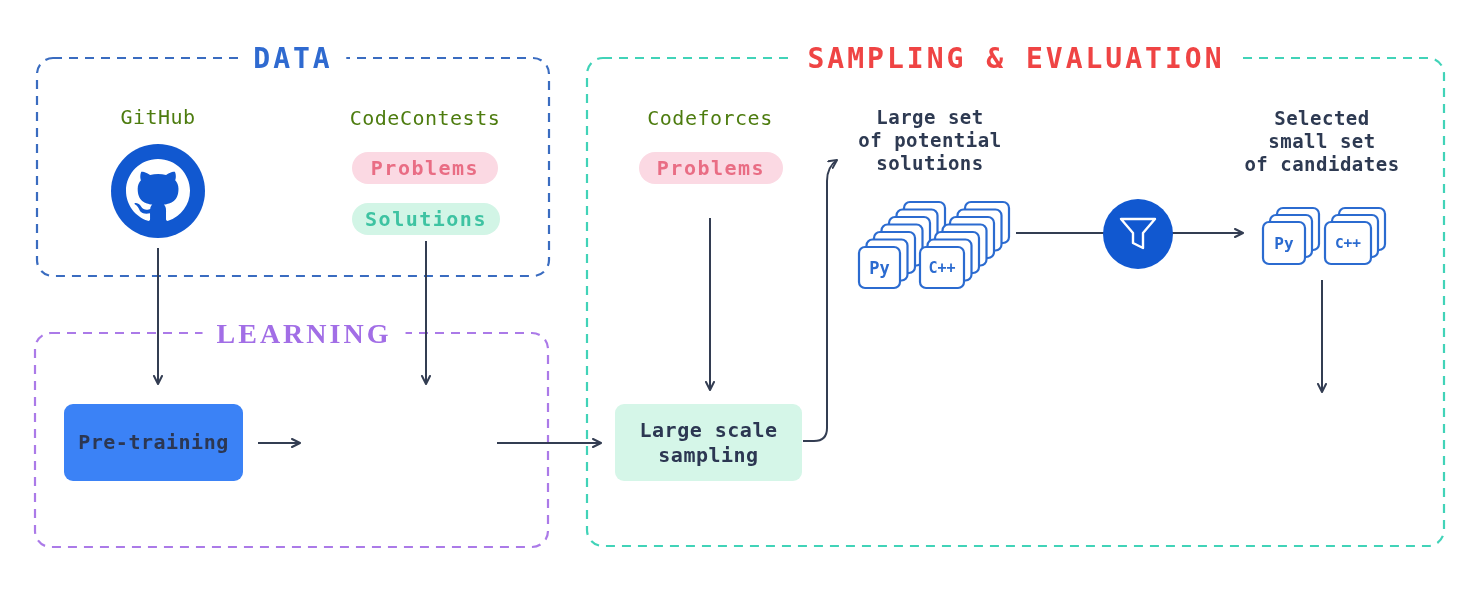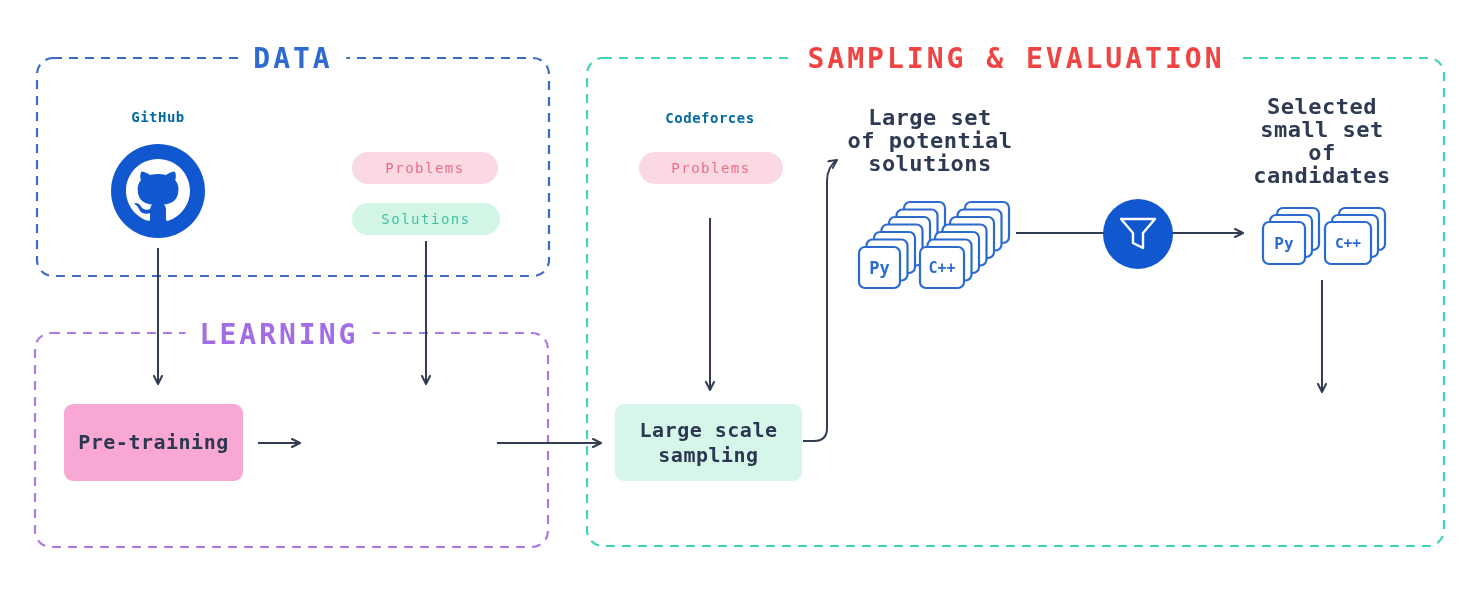--- a/index.html
+++ b/index.html
@@ -14,45 +14,45 @@
     position:absolute; transform:translate(-50%,-50%);
     background:#ffffff; padding:0 14px; white-space:nowrap;
     font-size:28px; font-weight:700; letter-spacing:3px;
   }
   .gtitle.blue   { color:#2f6ad0; }
   .gtitle.purple { color:#a26ee6; }
   .gtitle.teal   { color:#ef4444; }
 
   .label {
     position:absolute; transform:translate(-50%,-50%);
-    color:#0369a1; font-size:14px; font-weight:700;
+    color:#4d7c0f; font-size:20px; font-weight:400;
     white-space:nowrap; letter-spacing:0.5px;
   }
   .mlabel {
     position:absolute; transform:translate(-50%,-50%);
-    color:#2e3a52; font-size:22px; font-weight:600;
+    color:#2e3a52; font-size:19px; font-weight:600;
     white-space:pre-line; text-align:center; line-height:23px;
     letter-spacing:0.5px;
   }
   .badge {
     position:absolute; transform:translate(-50%,-50%);
     border-radius:17px; display:flex; align-items:center; justify-content:center;
-    font-size:14px; font-weight:400; letter-spacing:1.5px; white-space:nowrap;
+    font-size:20px; font-weight:700; letter-spacing:1.5px; white-space:nowrap;
   }
   .badge.pink  { background:#fbd9e3; color:#e96d84; }
   .badge.mintb { background:#d2f5e6; color:#3ec3a2; }
 
   .nodebox {
     position:absolute; border-radius:9px;
     display:flex; align-items:center; justify-content:center;
     color:#2c3752; font-size:20px; font-weight:600;
     white-space:pre-line; text-align:center; line-height:25px;
     letter-spacing:0.5px;
   }
-  .nodebox.lav  { background:#f9a8d4; }
+  .nodebox.lav  { background:#3b82f6; }
   .nodebox.mint { background:#d5f6e8; }
 </style>
 </head>
 <body>
 
 <div class="stage">
 
   <svg class="layer" width="1483" height="591" viewBox="0 0 1483 591">
     <defs>
       <marker id="ah" markerWidth="14" markerHeight="14" refX="9" refY="5" orient="auto" markerUnits="userSpaceOnUse">
@@ -114,24 +114,25 @@
     <g fill="#ffffff" stroke="#2b6bd0" stroke-width="2.2">
       <rect x="1339" y="208" width="46" height="42" rx="6"></rect>
       <rect x="1332" y="215" width="46" height="42" rx="6"></rect>
       <rect x="1325" y="222" width="46" height="42" rx="6"></rect>
     </g>
     <text x="1284" y="249" text-anchor="middle" font-size="16" font-weight="600" fill="#2b6bd0">Py</text>
     <text x="1348" y="248" text-anchor="middle" font-size="14.5" font-weight="600" fill="#2b6bd0">C++</text>
   </svg>
 
   <span class="gtitle blue" style="left:293px;  top:58px;">DATA</span>
-  <span class="gtitle purple" style="left:279px;  top:334px;">LEARNING</span>
+  <span class="gtitle purple" style="left:304px;  top:334px;font-family:Liberation Serif, serif;">LEARNING</span>
   <span class="gtitle teal" style="left:1016px; top:58px;">SAMPLING &amp; EVALUATION</span>
 
   <span class="label" style="left:158px; top:117px;">GitHub</span>
+  <span class="label" style="left:425px; top:118px;">CodeContests</span>
   <div class="badge pink" style="left:425px; top:168px; width:146px; height:32px;">Problems</div>
   <div class="badge mintb" style="left:426px; top:219px; width:148px; height:32px;">Solutions</div>
 
   <div class="nodebox lav" style="left:64px;  top:404px; width:179px; height:77px;">Pre-training</div>
 
   <span class="label" style="left:710px; top:118px;">Codeforces</span>
   <div class="badge pink" style="left:711px; top:168px; width:144px; height:32px;">Problems</div>
 
   <div class="mlabel" style="left:930px;  top:140px;">Large set
 of potential

